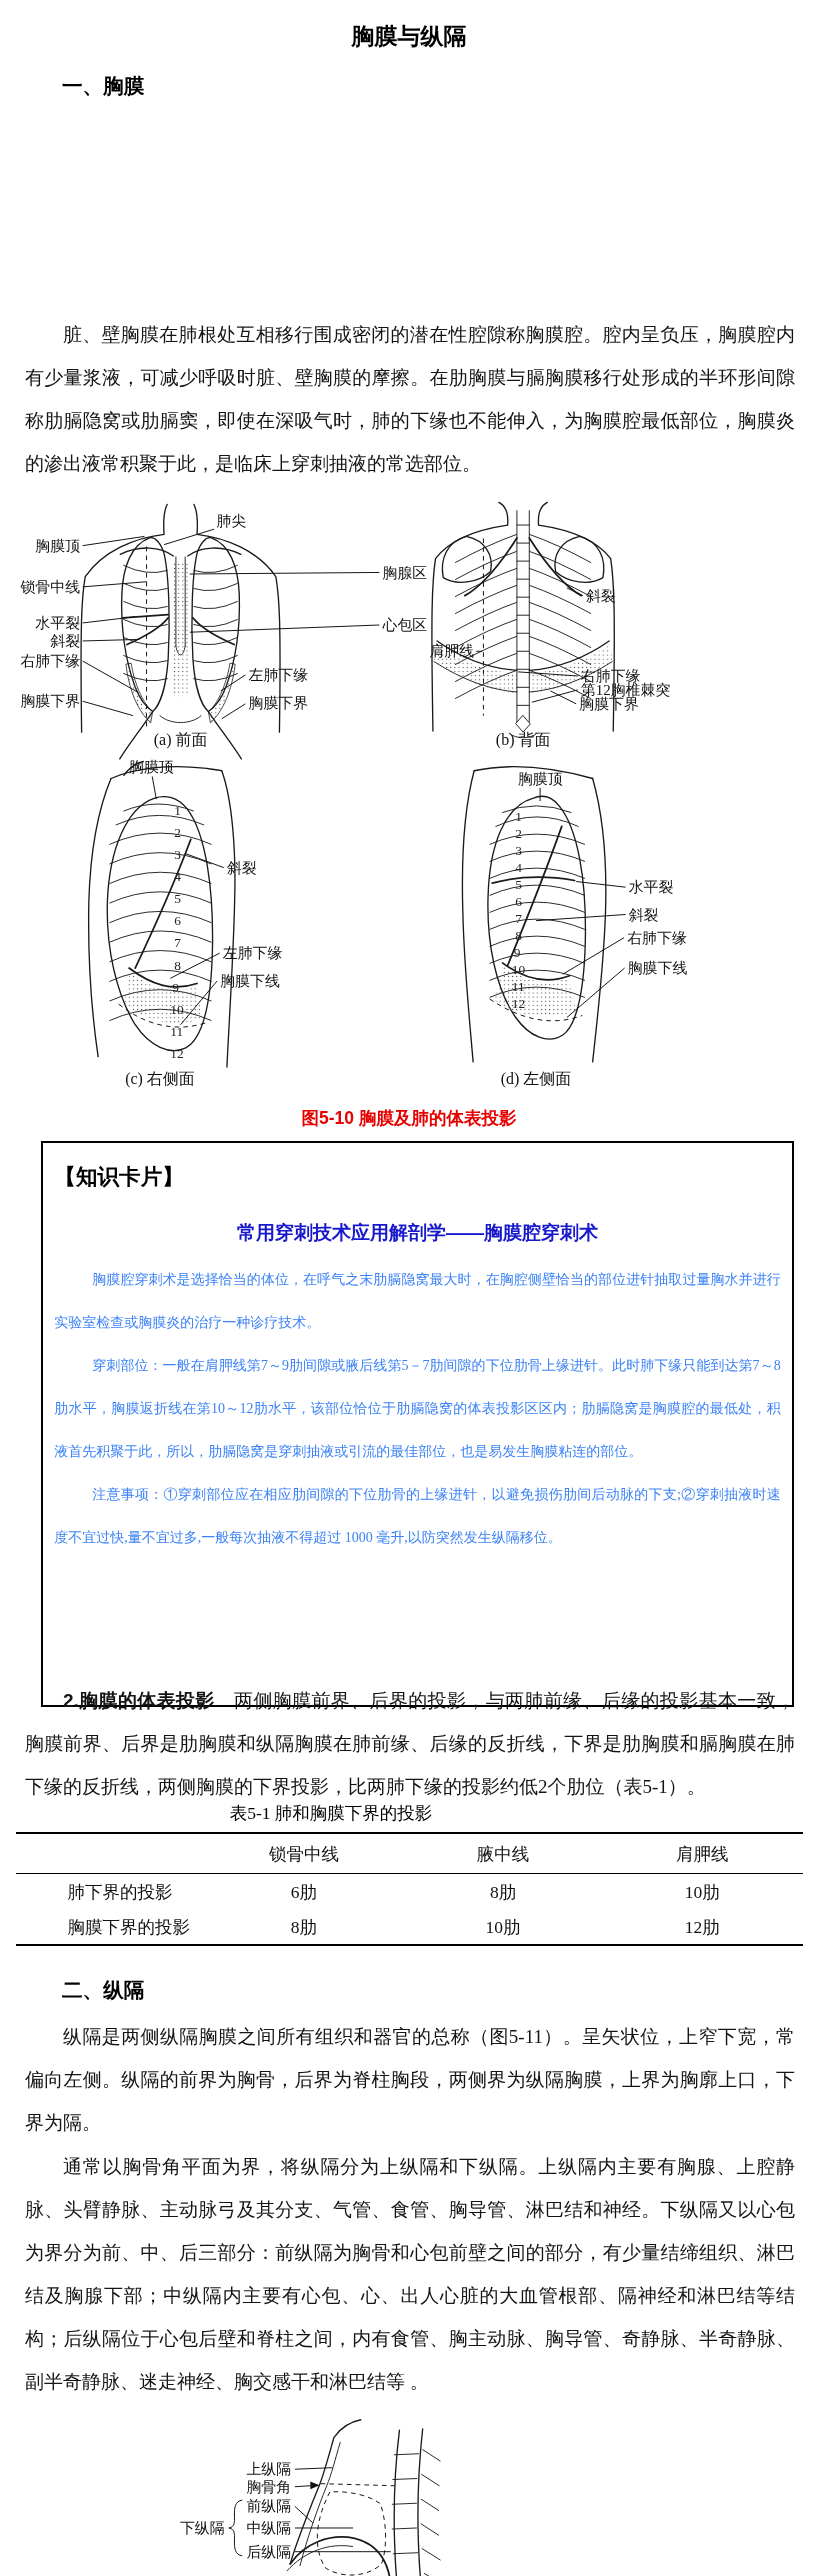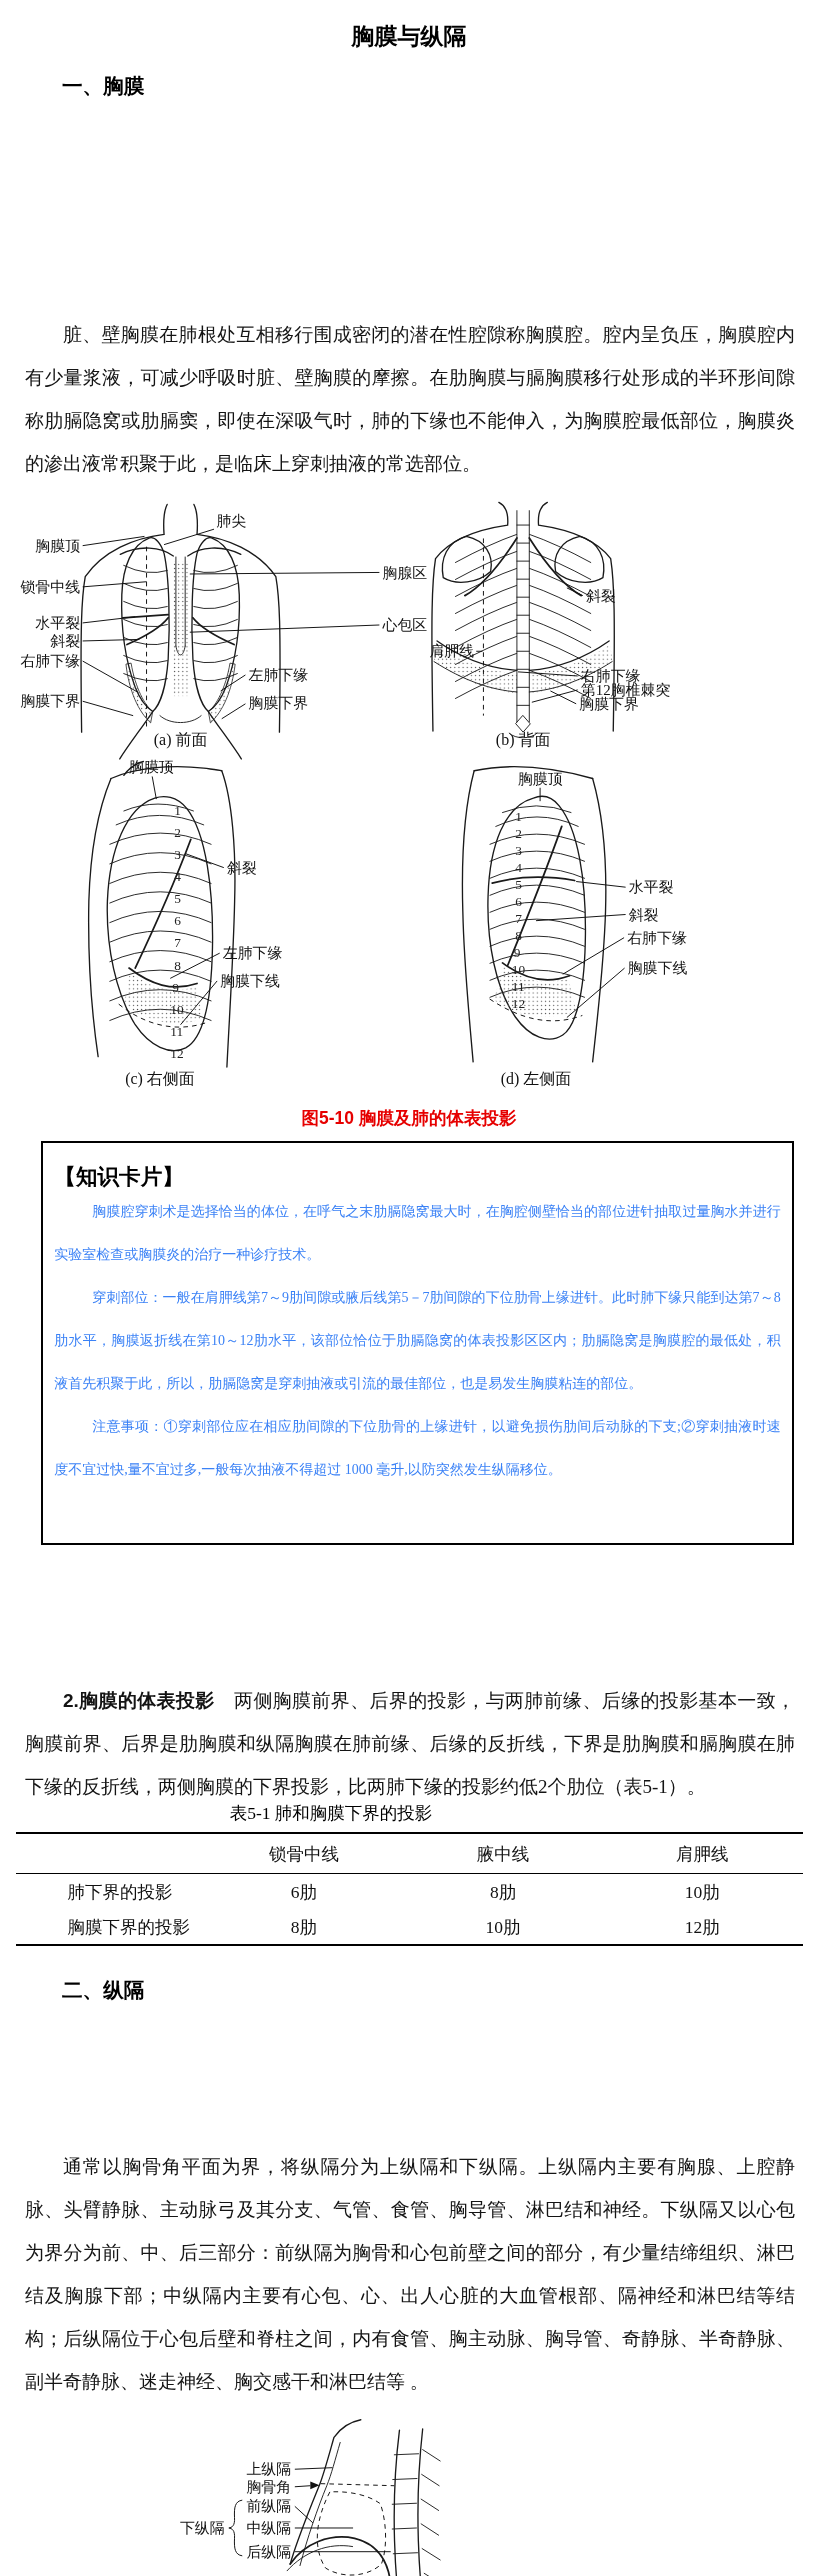--- a/index.html
+++ b/index.html
@@ -37,21 +37,21 @@
     font-weight:bold;
   }
   .fig-caption-red{
     left:0;width:818px;
     text-align:center;
     font:bold 17.5px/31px "Liberation Sans", sans-serif;
     color:#e60000;
   }
   
   .card{
-    top:1141px;left:41px;width:753px;height:404px;
+    top:1141px;left:41px;width:753px;height:566px;
     border:2.1px solid #000;
     box-sizing:border-box;
     background:#fff;
   }
   .card-tag{
     margin:19.6px 0 0 11.3px;
     font:bold 21.6px/27px "Liberation Sans", sans-serif;
     color:#000;
   }
   .card-title{
@@ -332,20 +332,21 @@
       <line class="lead" x1="1212" y1="930" x2="1100" y2="1026"></line>
       <text class="lbl" x="1218" y="940">胸膜下线</text>
       <text class="pcap" x="1040" y="1155" text-anchor="middle">(d) 左侧面</text>
     </g>
   </svg>
 
   <div class="abs fig-caption-red" style="top:1103px;">图5-10 胸膜及肺的体表投影</div>
 
   <div class="abs card">
     <div class="card-tag">【知识卡片】</div>
+    <div class="card-title">常用穿刺技术应用解剖学——胸膜腔穿刺术</div>
     <p class="card-p">胸膜腔穿刺术是选择恰当的体位，在呼气之末肋膈隐窝最大时，在胸腔侧壁恰当的部位进针抽取过量胸水并进行实验室检查或胸膜炎的治疗一种诊疗技术。</p>
     <p class="card-p">穿刺部位：一般在肩胛线第7～9肋间隙或腋后线第5－7肋间隙的下位肋骨上缘进针。此时肺下缘只能到达第7～8肋水平，胸膜返折线在第10～12肋水平，该部位恰位于肋膈隐窝的体表投影区区内；肋膈隐窝是胸膜腔的最低处，积液首先积聚于此，所以，肋膈隐窝是穿刺抽液或引流的最佳部位，也是易发生胸膜粘连的部位。</p>
     <p class="card-p">注意事项：①穿刺部位应在相应肋间隙的下位肋骨的上缘进针，以避免损伤肋间后动脉的下支;②穿刺抽液时速度不宜过快,量不宜过多,一般每次抽液不得超过 1000 毫升,以防突然发生纵隔移位。</p>
   </div>
 
   <p class="abs body-p" style="top:1679px;"><b>2.胸膜的体表投影</b><span>　两侧胸膜前界、后界的投影，与两肺前缘、后缘的投影基本一致，胸膜前界、后界是肋胸膜和纵隔胸膜在肺前缘、后缘的反折线，下界是肋胸膜和膈胸膜在肺下缘的反折线，两侧胸膜的下界投影，比两肺下缘的投影约低2个肋位（表5-1）。</span></p>
 
   <div class="abs t51-caption" style="top:1801px;">表5-1 肺和胸膜下界的投影</div>
   <div class="abs t51">
     <div class="trow thead">
@@ -363,20 +364,21 @@
     <div class="trow tdata">
       <div class="c-label">胸膜下界的投影</div>
       <div class="c-val">8肋</div>
       <div class="c-val">10肋</div>
       <div class="c-val">12肋</div>
     </div>
   </div>
 
   <div class="abs sec-heading" style="top:1976px;left:62px;">二、纵隔</div>
 
+  <p class="abs body-p" style="top:2015px;">纵隔是两侧纵隔胸膜之间所有组织和器官的总称（图5-11）。呈矢状位，上窄下宽，常偏向左侧。纵隔的前界为胸骨，后界为脊柱胸段，两侧界为纵隔胸膜，上界为胸廓上口，下界为隔。</p>
   <p class="abs body-p" style="top:2145px;">通常以胸骨角平面为界，将纵隔分为上纵隔和下纵隔。上纵隔内主要有胸腺、上腔静脉、头臂静脉、主动脉弓及其分支、气管、食管、胸导管、淋巴结和神经。下纵隔又以心包为界分为前、中、后三部分：前纵隔为胸骨和心包前壁之间的部分，有少量结缔组织、淋巴结及胸腺下部；中纵隔内主要有心包、心、出人心脏的大血管根部、隔神经和淋巴结等结构；后纵隔位于心包后壁和脊柱之间，内有食管、胸主动脉、胸导管、奇静脉、半奇静脉、副半奇静脉、迷走神经、胸交感干和淋巴结等 。</p>
 
   <svg class="abs" style="top:2398px;left:0;" width="818" height="361" viewBox="0 0 1587 700">
     <g>
 
       <path class="ln" d="M700,42 C680,46 662,56 648,76 C636,118 628,148 620,168 C602,212 578,270 563,322"></path>
       <path class="ln lnthin" d="M660,86 C650,120 643,148 634,170 C616,214 596,272 582,325"></path>
 
       <path class="ln" d="M775,62 C764,150 762,260 770,360 C776,430 790,530 800,620"></path>
       <path class="ln" d="M820,60 C810,150 808,255 816,355 C822,425 836,525 846,615"></path>

